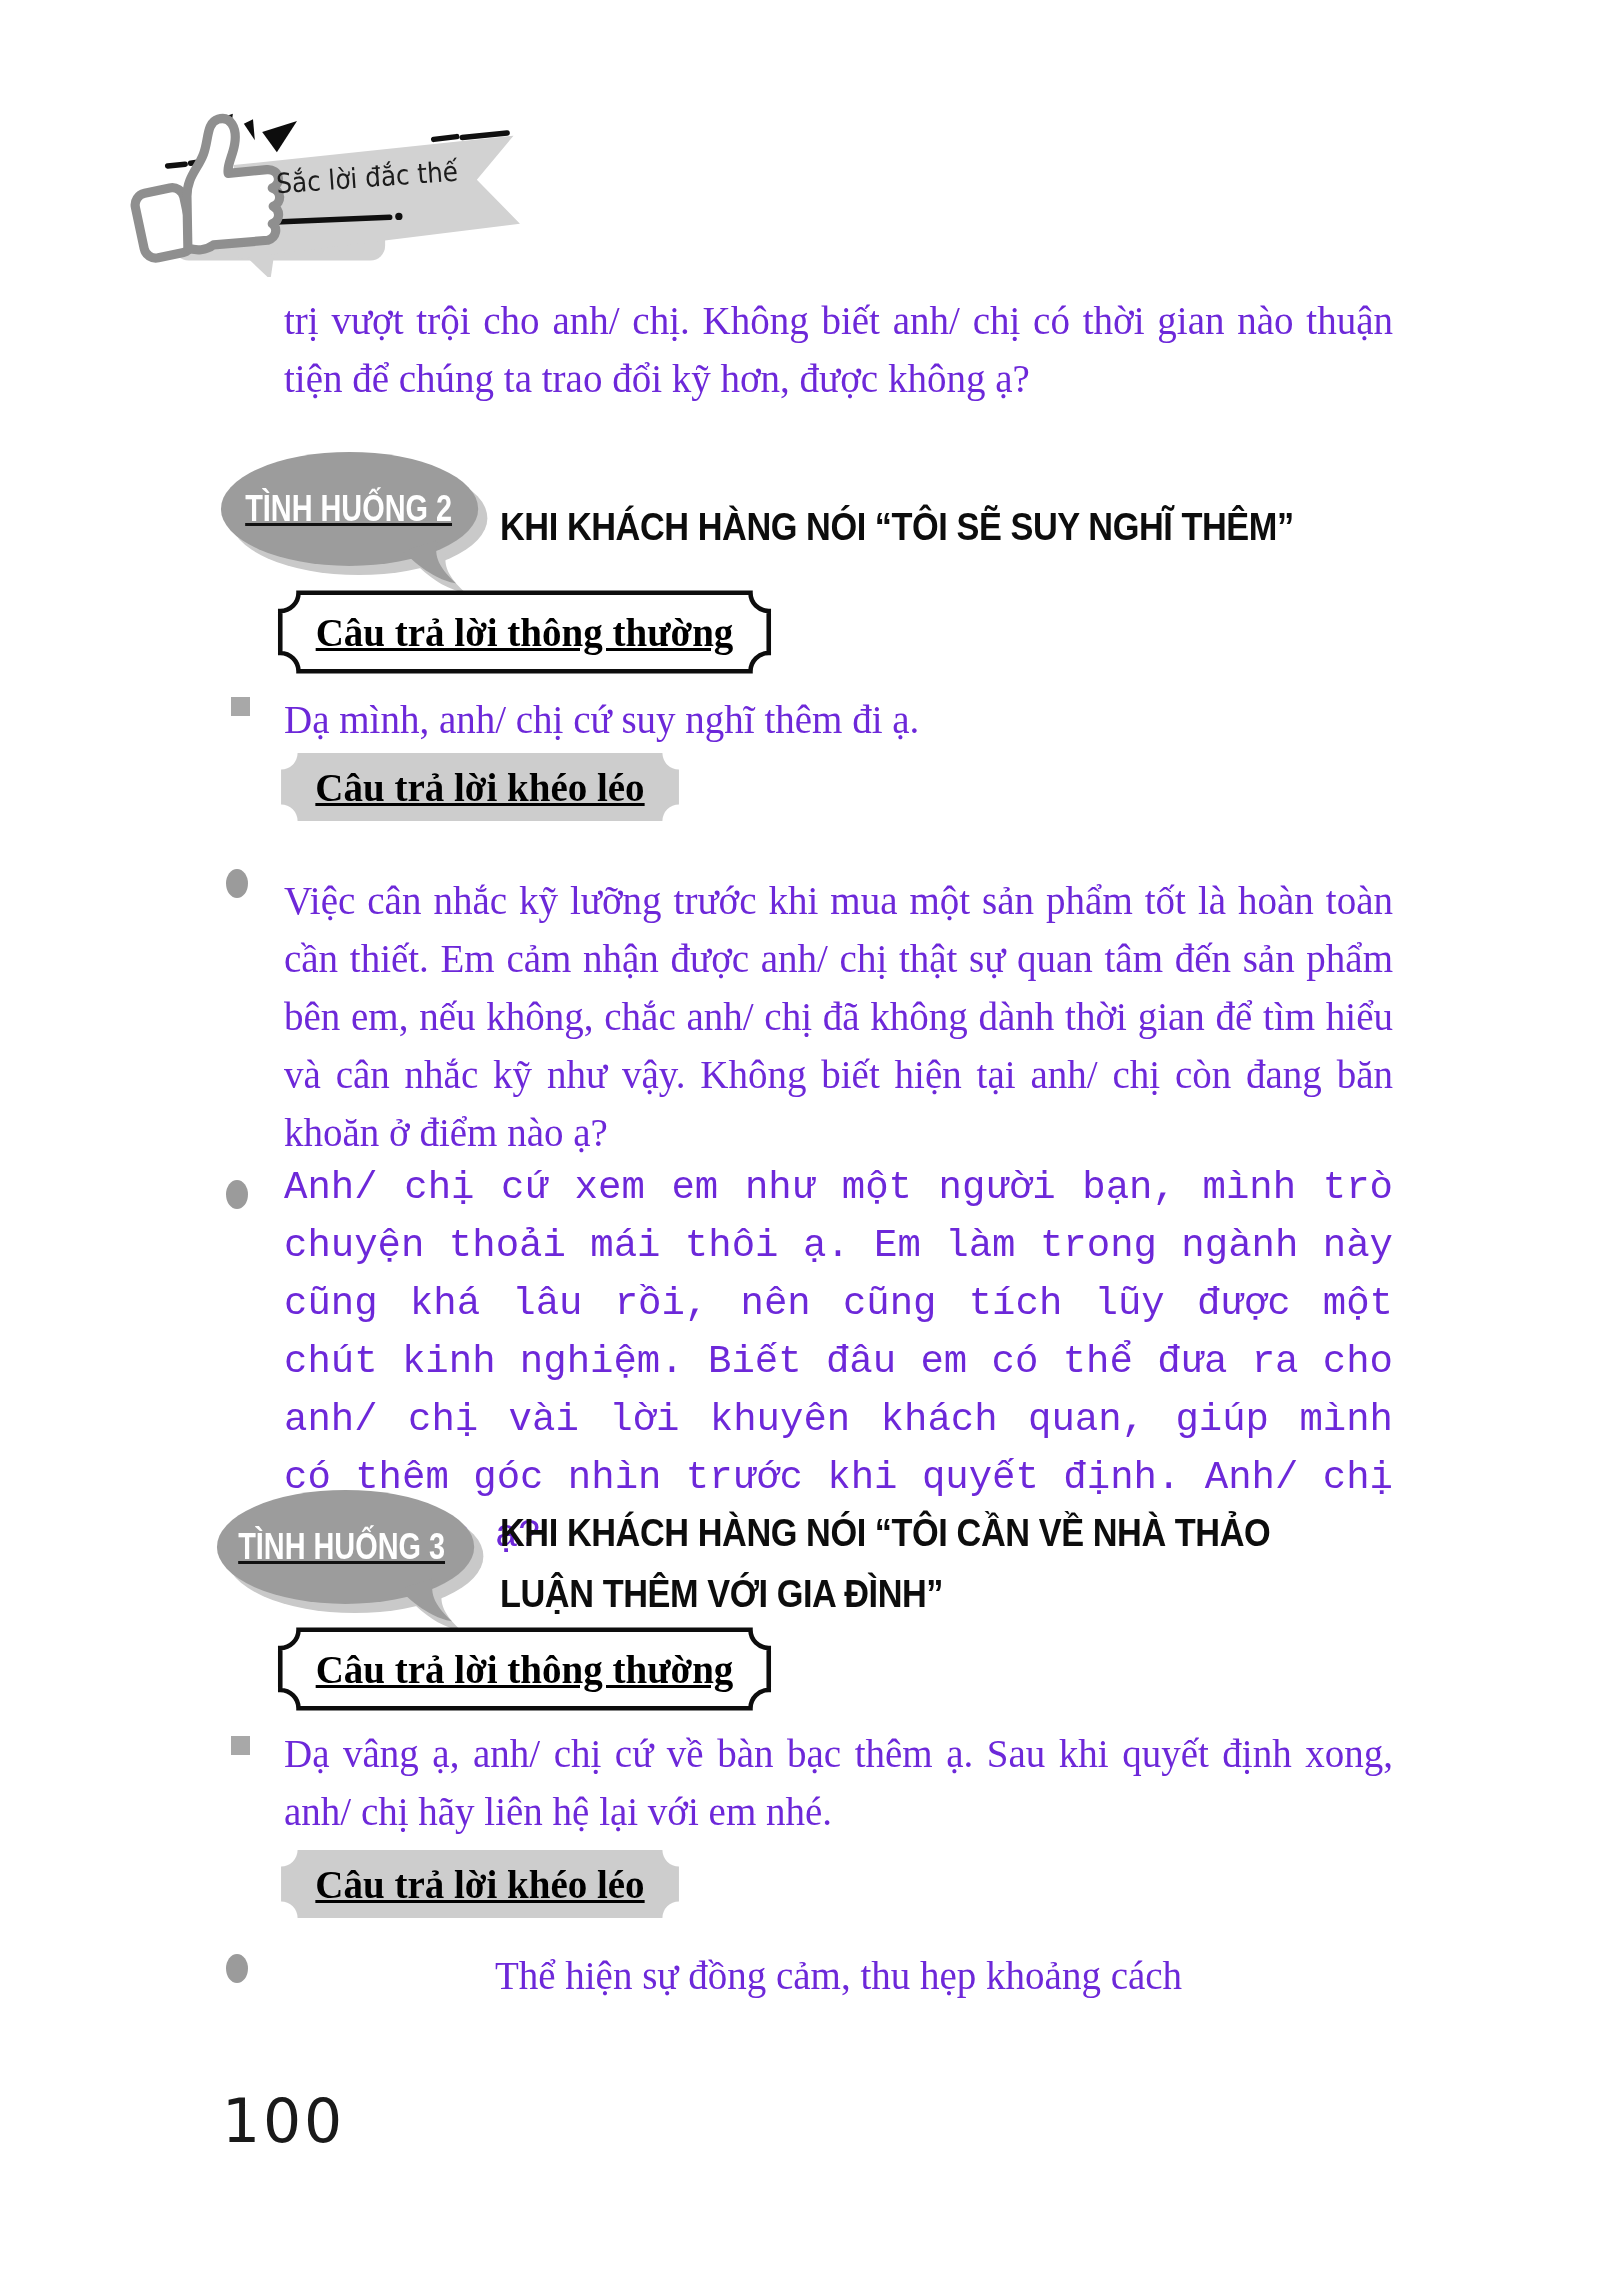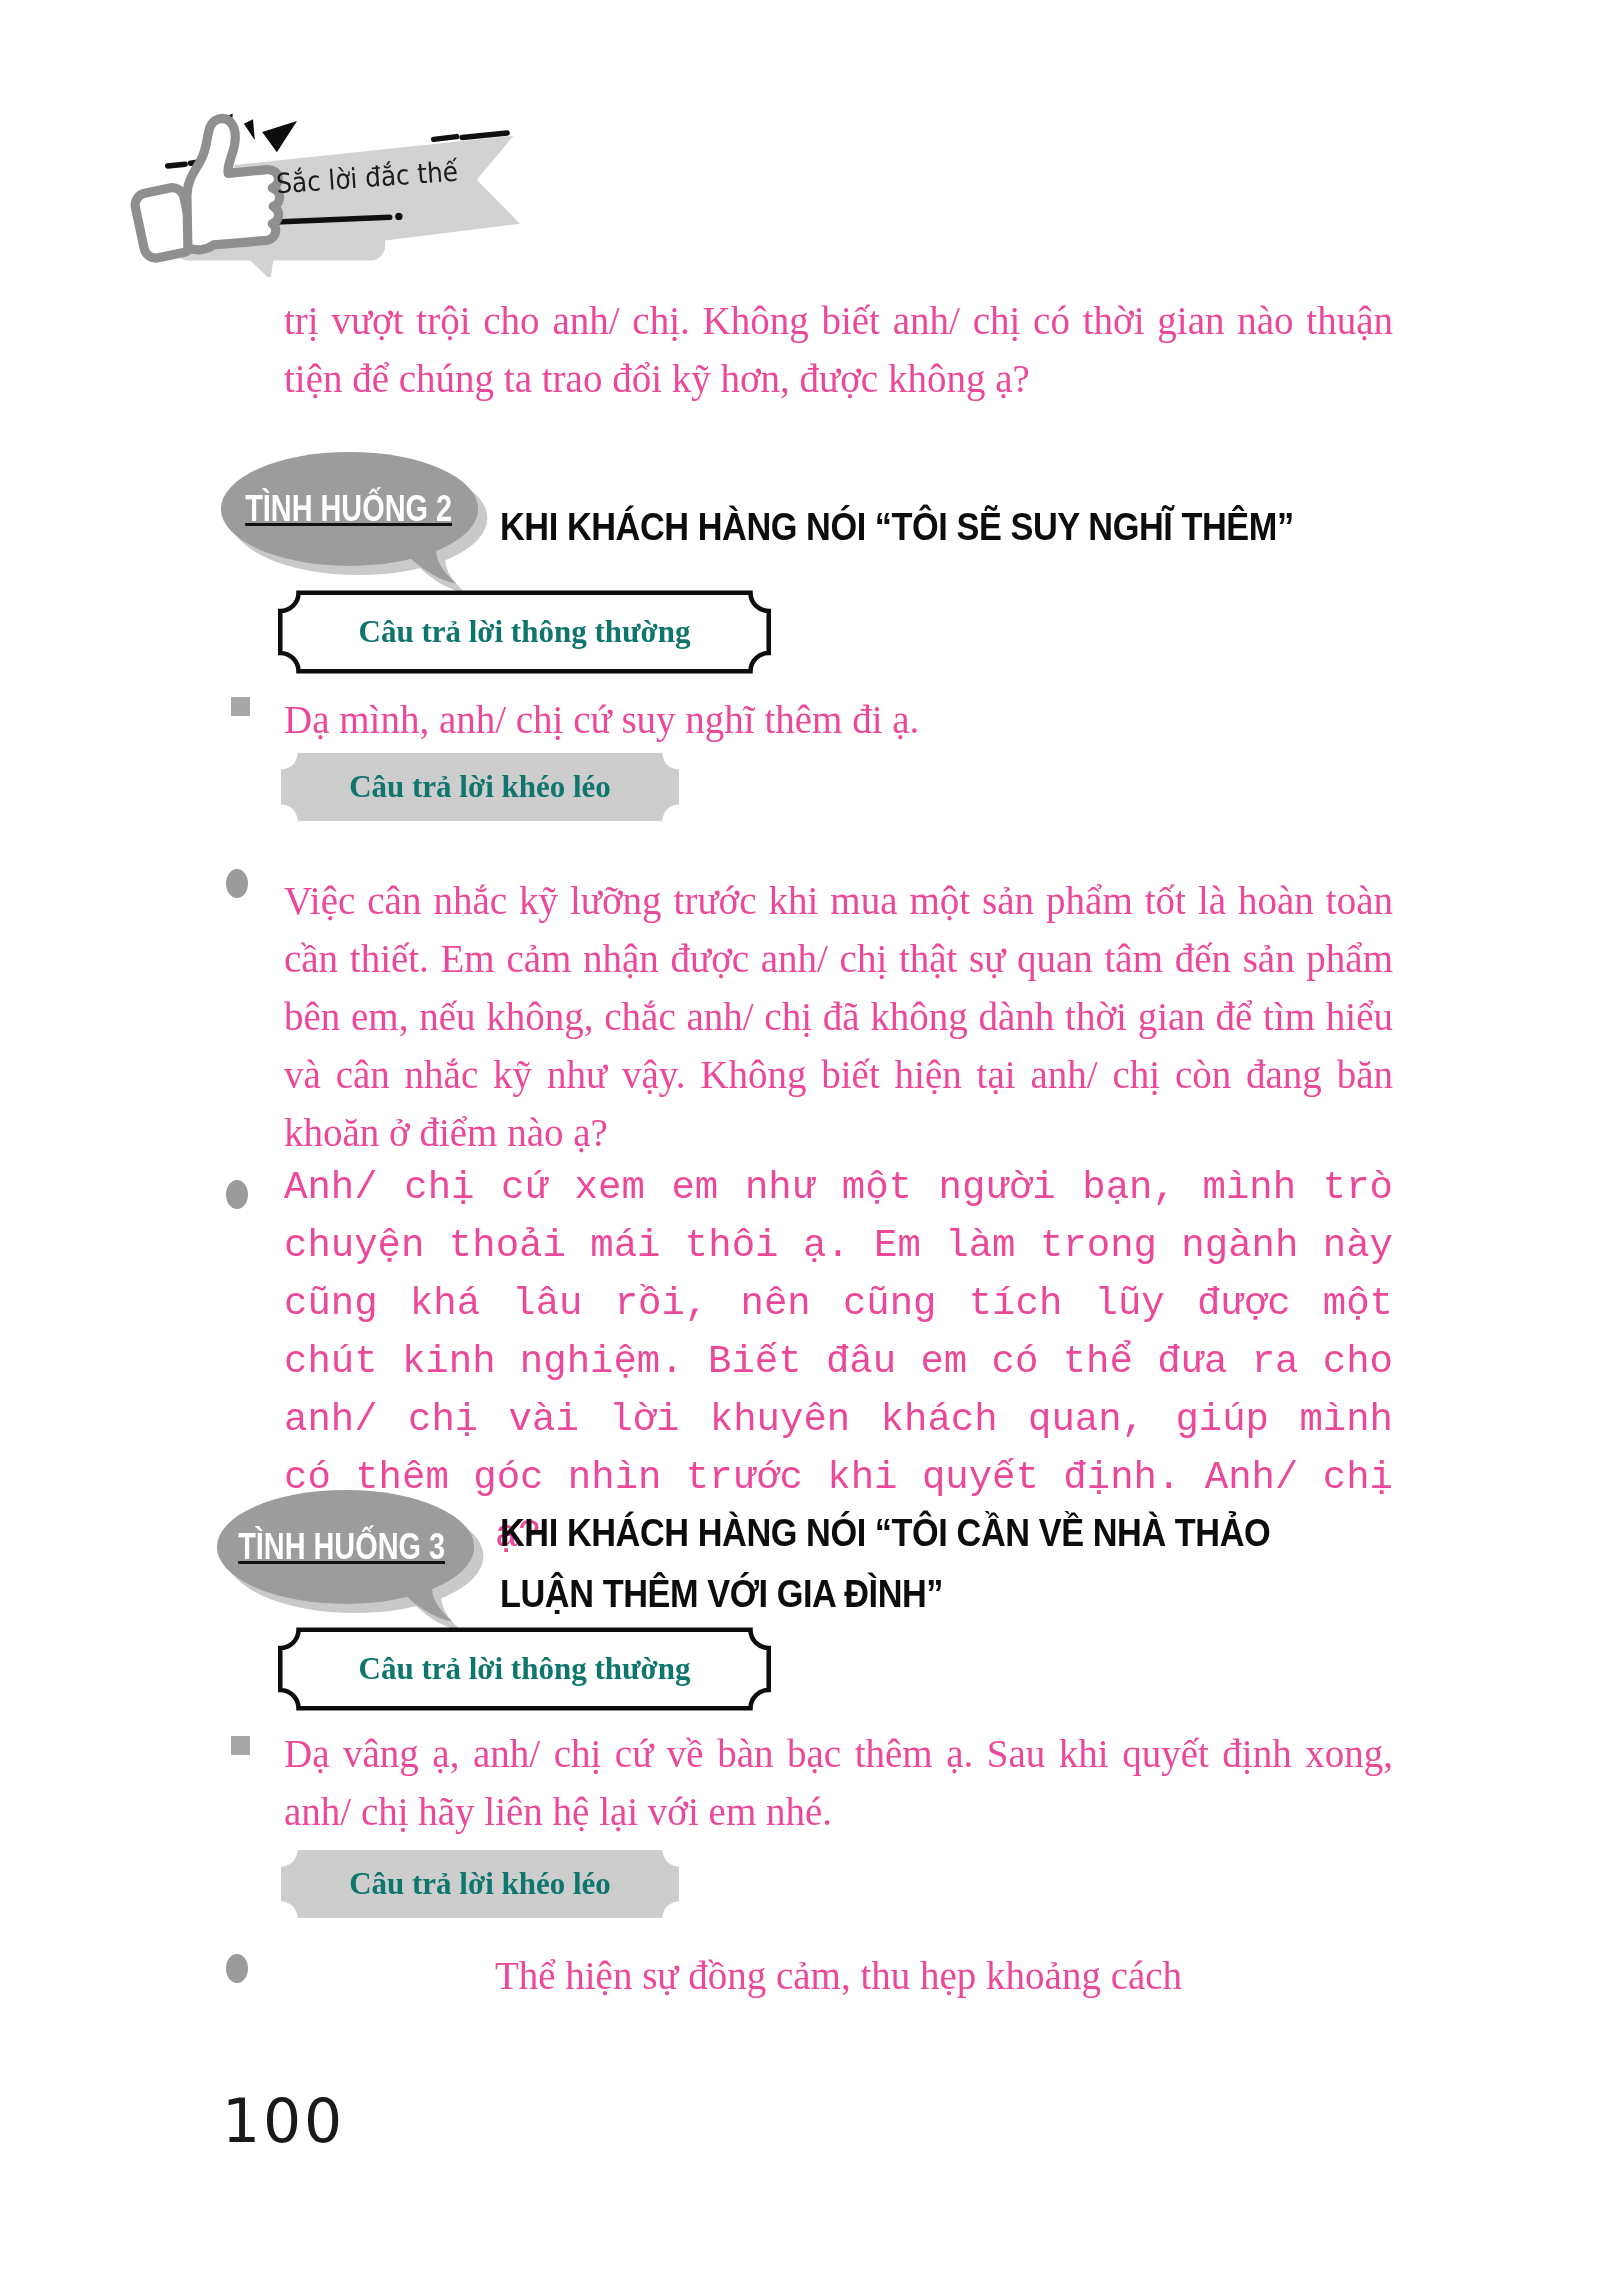--- a/index.html
+++ b/index.html
@@ -3,41 +3,41 @@
 <meta charset="utf-8">
 <style>
   html,body { margin:0; padding:0; }
   body {
     width:1606px; height:2289px; position:relative; background:#ffffff;
     font-family:"Liberation Serif","DejaVu Serif",serif; color:#111111;
     overflow:hidden;
   }
   .abs { position:absolute; }
   .body-text {
-    font-size:39px; line-height:58px; text-align:justify; color:#ec4899;
+    font-size:39px; line-height:58px; text-align:justify; color:#6d28d9;
   }
   .bullet-sq { width:19px; height:19px; background:#a8a8a8; }
   .bullet-dot { width:22px; height:29px; background:#9b9b9b; border-radius:50%; }
   .situation-title {
     font-family:"Liberation Sans","DejaVu Sans",sans-serif; font-weight:bold;
     font-size:39px; line-height:61px; letter-spacing:-0.5px; color:#0d0d0d;
     transform:scaleX(0.88); transform-origin:left center;
   }
   .nowrap { white-space:nowrap; }
   .badge-overlay {
     display:flex; align-items:center; justify-content:center;text-decoration:underline;
   }
   .badge-label {
     font-family:"Liberation Sans","DejaVu Sans",sans-serif; font-weight:bold;
     font-size:37px; color:#ffffff; transform:scaleX(0.78); white-space:nowrap;
   }
   .label-overlay {
     display:flex; align-items:center; justify-content:center;
   }
-  .plaque-label { font-weight:bold; font-size:31px; color:#0f766e; white-space:nowrap; }
+  .plaque-label { font-weight:bold; font-size:39px; color:#000000; white-space:nowrap;text-decoration:underline; }
   .ribbon-text {
     font-family:"DejaVu Sans",sans-serif; font-size:27.5px; color:#1c1c1c;
     transform:rotate(-4deg) scaleX(0.9); transform-origin:center;
     display:flex; align-items:center; justify-content:center; white-space:nowrap;
   }
   .page-number {
     font-family:"DejaVu Sans",sans-serif; font-size:60px; letter-spacing:2.8px; color:#1a1a1a;
   }
 </style>
 </head>

